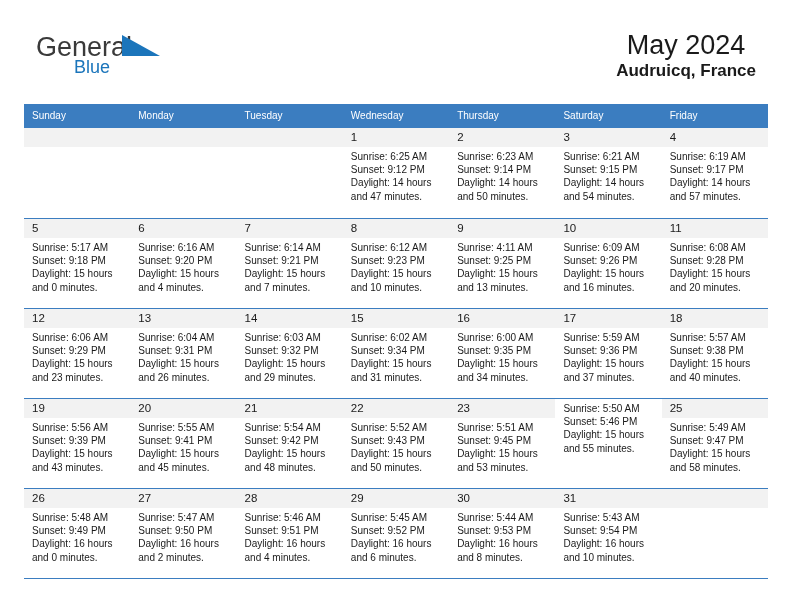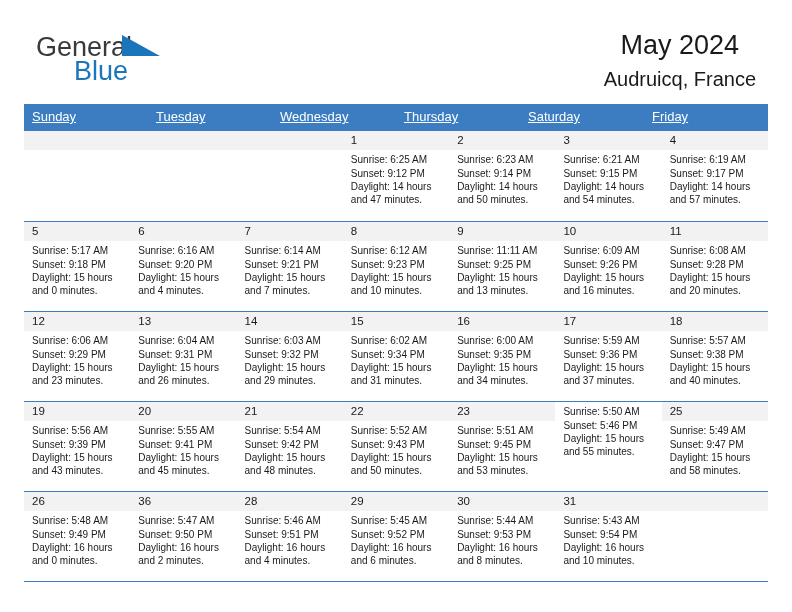--- a/index.html
+++ b/index.html
@@ -36,21 +36,21 @@
     padding-top: 6px;
   }
   .brand-general {
     font-size: 27px;
     color: #3a3a3a;
     letter-spacing: 0px;
     line-height: 1;
     font-weight: 400;
   }
   .brand-blue {
-    font-size: 27px;
+    font-size: 18px;
     color: #1b75bb;
     line-height: 1;
     font-weight: 400;
     margin-left: 38px;
     display: block;
     margin-top: -3px;
   }
   .brand-triangle {
     position: absolute;
     left: 86px;
@@ -61,44 +61,43 @@
     padding-top: 2px;
   }
   .cal-title {
     font-size: 27px;
     color: #1a1a1a;
     line-height: 1.15;
     font-weight: 400;
     white-space: nowrap;
   }
   .cal-subtitle {
-    font-size: 20px;
+    font-size: 17px;
     color: #1a1a1a;
-    margin-top: 7px;
     line-height: 1.15;
     white-space: nowrap;
+    font-weight: bold;
   }
 
   
   .calendar {
     margin: 0 24px;
     width: 744px;
   }
   .weekday-row {
     display: flex;
     background: #3b7dc0;
   }
   .weekday-cell {
     flex: 1 1 0;
     color: #ffffff;
-    font-size: 13px;
+    font-size: 10px;
     padding: 6px 8px 7px 8px;
     box-sizing: border-box;
     line-height: 1.1;
-    text-decoration: underline;
   }
   .week-row {
     display: flex;
     border-top: 1px solid #3b7dc0;
     height: 90px;
     box-sizing: border-box;
   }
   .week-row:first-of-type {
     border-top: none;
   }
@@ -151,20 +150,21 @@
       <div class="cal-title">May 2024</div>
       <div class="cal-subtitle">Audruicq, France</div>
     </div>
 
   </div>
 
   <div class="calendar">
 
     <div class="weekday-row">
       <div class="weekday-cell">Sunday</div>
+      <div class="weekday-cell">Monday</div>
       <div class="weekday-cell">Tuesday</div>
       <div class="weekday-cell">Wednesday</div>
       <div class="weekday-cell">Thursday</div>
       <div class="weekday-cell">Saturday</div>
       <div class="weekday-cell">Friday</div>
     </div>
 
     <div id="weeks-container">
         <div class="week-row">
           <div class="day-cell">
@@ -246,21 +246,21 @@
             <div class="day-body">
               <div>Sunrise: 6:12 AM</div>
               <div>Sunset: 9:23 PM</div>
               <div>Daylight: 15 hours</div>
               <div>and 10 minutes.</div>
             </div>
           </div>
           <div class="day-cell">
             <div class="day-number-band">9</div>
             <div class="day-body">
-              <div>Sunrise: 11:11 AM</div>
+              <div>Sunrise: 4:11 AM</div>
               <div>Sunset: 9:25 PM</div>
               <div>Daylight: 15 hours</div>
               <div>and 13 minutes.</div>
             </div>
           </div>
           <div class="day-cell">
             <div class="day-number-band">10</div>
             <div class="day-body">
               <div>Sunrise: 6:09 AM</div>
               <div>Sunset: 9:26 PM</div>
@@ -411,21 +411,21 @@
           <div class="day-cell">
             <div class="day-number-band">26</div>
             <div class="day-body">
               <div>Sunrise: 5:48 AM</div>
               <div>Sunset: 9:49 PM</div>
               <div>Daylight: 16 hours</div>
               <div>and 0 minutes.</div>
             </div>
           </div>
           <div class="day-cell">
-            <div class="day-number-band">36</div>
+            <div class="day-number-band">27</div>
             <div class="day-body">
               <div>Sunrise: 5:47 AM</div>
               <div>Sunset: 9:50 PM</div>
               <div>Daylight: 16 hours</div>
               <div>and 2 minutes.</div>
             </div>
           </div>
           <div class="day-cell">
             <div class="day-number-band">28</div>
             <div class="day-body">

